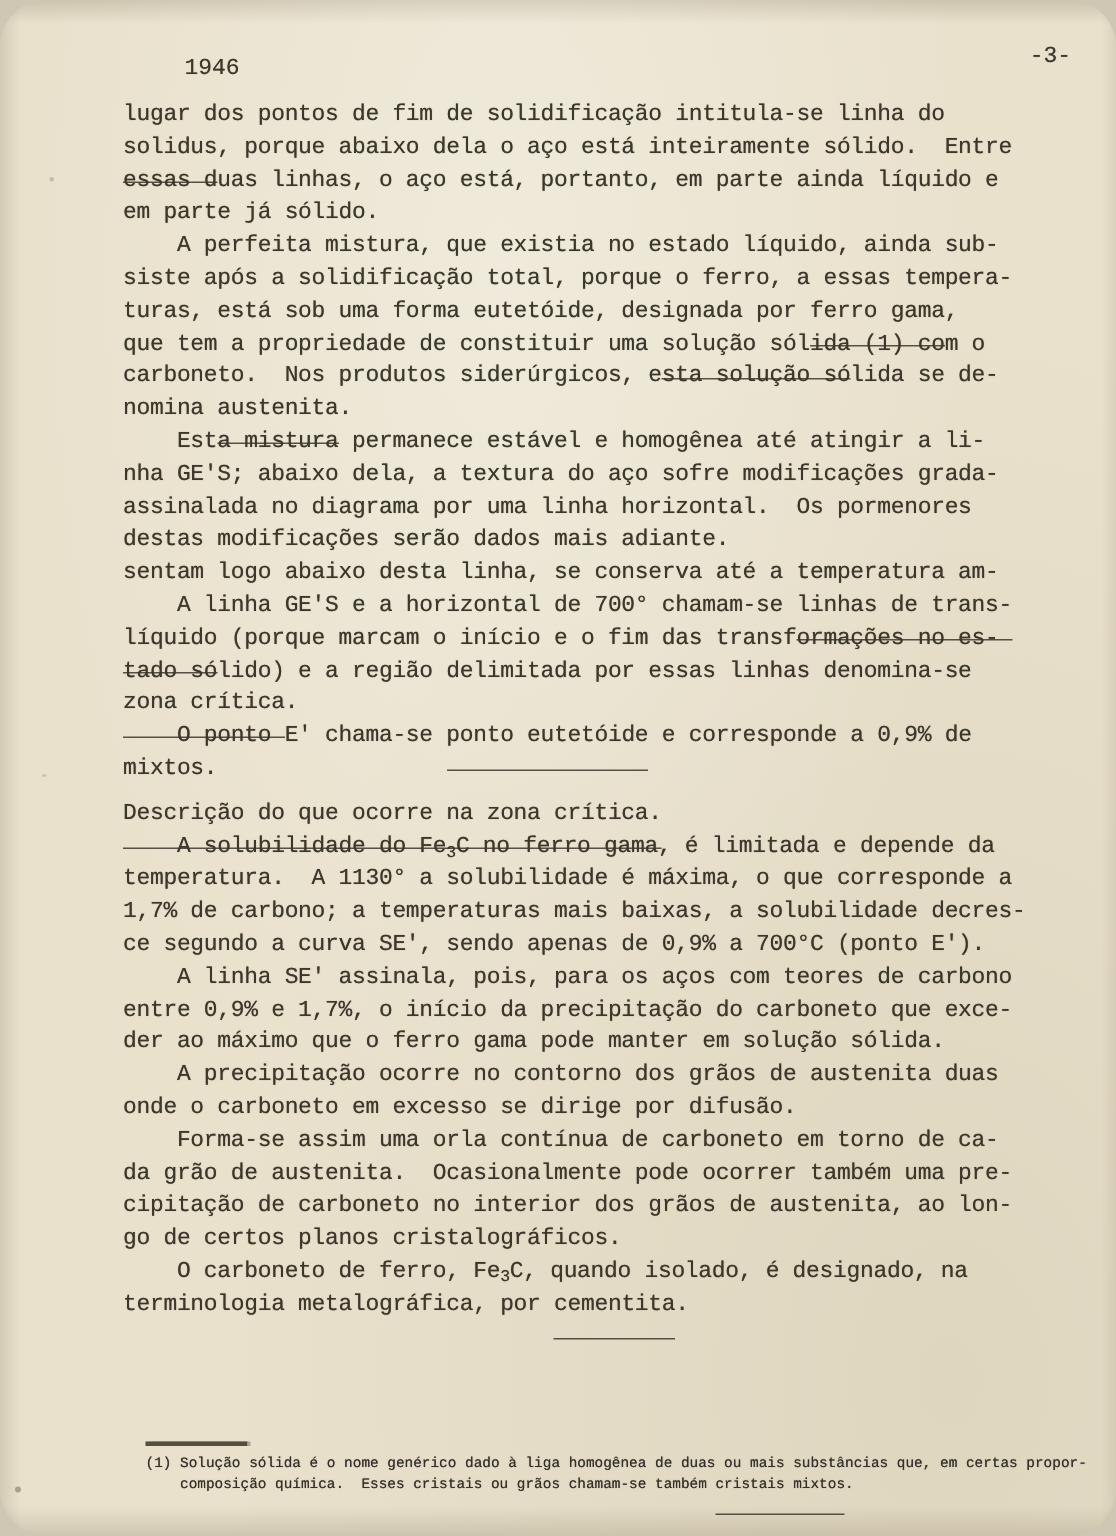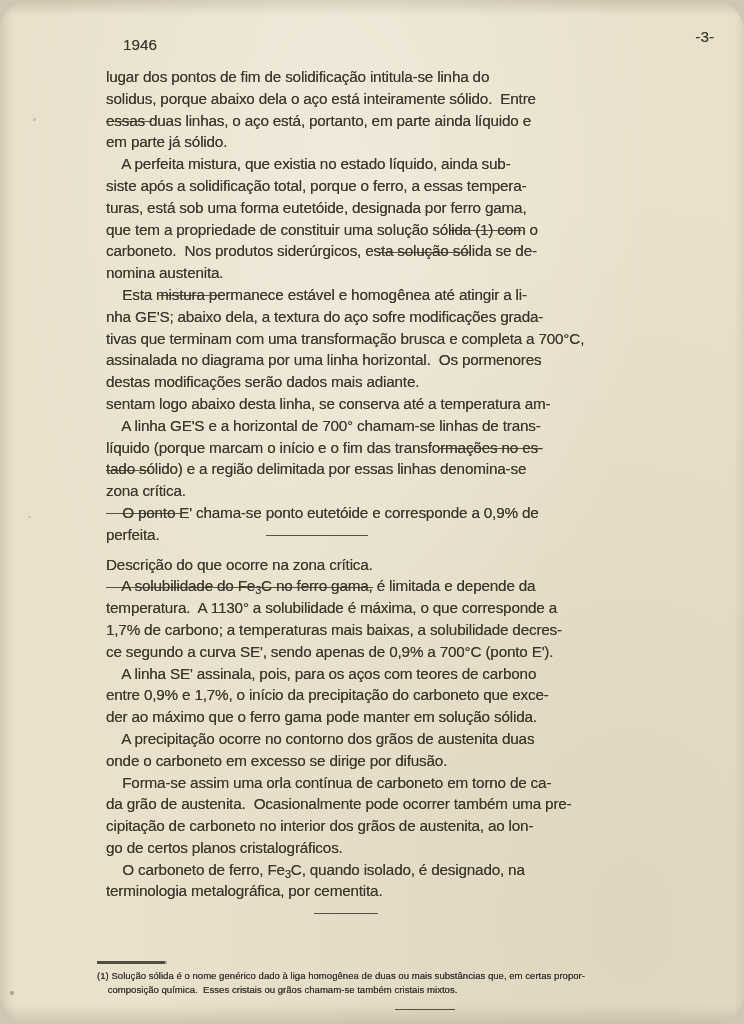--- a/index.html
+++ b/index.html
@@ -15,41 +15,41 @@
     width: 744px;
     height: 1024px;
     background-color: var(--paper, #e9e1cc);
     background-image:
       radial-gradient(ellipse at 45% 18%, rgba(255,255,255,0.30), rgba(255,255,255,0) 55%),
       radial-gradient(ellipse at 85% 90%, rgba(187,175,147,0.22), rgba(187,175,147,0) 55%),
       linear-gradient(90deg, rgba(148,138,112,0.25) 0px, rgba(148,138,112,0) 14px),
       linear-gradient(270deg, rgba(148,138,112,0.18) 0px, rgba(148,138,112,0) 10px),
       linear-gradient(180deg, rgba(138,128,103,0.30) 0px, rgba(138,128,103,0) 16px),
       linear-gradient(0deg, rgba(138,128,103,0.28) 0px, rgba(138,128,103,0) 20px);
-    font-family: Liberation Sans, sans-serif;
+    font-family: Liberation Mono, monospace;
     color: var(--ink, #3c372b);
     border-radius: 31px;
   }
   .hdr-year {
     position: absolute;
     left: 123px;
     top: 36px;
     font-size: 15.3px;
     text-shadow: 0 0 0.5px rgba(60,55,43,0.65);
   }
   .hdr-page {
     position: absolute;
     right: 30px;
     top: 28px;
     font-size: 15.3px;
     text-shadow: 0 0 0.5px rgba(60,55,43,0.65);
   }
   .doc-body {
     position: absolute;
-    left: 106px;
+    left: 82px;
     top: 66px;
     width: 628px;
   }
   .bline {
     font-size: 15.3px;
     line-height: 21.8px;
     height: 21.8px;
     letter-spacing: -0.2px;
     white-space: pre;
     text-shadow: 0 0 0.55px rgba(60,55,43,0.70);
@@ -107,30 +107,29 @@
       <div class="bline"><span>essas duas linhas, o aço está, portanto, em parte ainda líquido e</span></div>
       <div class="bline"><span>em parte já sólido.</span></div>
       <div class="bline"><span>    A perfeita mistura, que existia no estado líquido, ainda sub-</span></div>
       <div class="bline"><span>siste após a solidificação total, porque o ferro, a essas tempera-</span></div>
       <div class="bline"><span>turas, está sob uma forma eutetóide, designada por </span><span class="u">ferro gama</span><span>,</span></div>
       <div class="bline"><span>que tem a propriedade de constituir uma </span><span class="u">solução sólida</span><span> (1) com o</span></div>
       <div class="bline"><span>carboneto.  Nos produtos siderúrgicos, esta solução sólida se de-</span></div>
       <div class="bline"><span>nomina </span><span class="u">austenita</span><span>.</span></div>
       <div class="bline"><span>    Esta mistura permanece estável e homogênea até atingir a li-</span></div>
       <div class="bline"><span>nha GE'S; abaixo dela, a textura do aço sofre modificações grada-</span></div>
-      <div class="bline"><span>tivas que terminam com uma transformação brusca e completa a 700°C,</span></div>
       <div class="bline"><span>assinalada no diagrama por uma linha horizontal.  Os pormenores</span></div>
       <div class="bline"><span>destas modificações serão dados mais adiante.</span></div>
       <div class="bline"><span>sentam logo abaixo desta linha, se conserva até a temperatura am-</span></div>
       <div class="bline"><span>    A linha GE'S e a horizontal de 700° chamam-se </span><span class="u">linhas de trans-</span></div>
       <div class="bline"><span class="u">líquido</span><span> (porque marcam o início e o fim das transformações no es-</span></div>
       <div class="bline"><span>tado sólido) e a região delimitada por essas linhas denomina-se</span></div>
       <div class="bline"><span class="u">zona crítica</span><span>.</span></div>
       <div class="bline"><span>    O ponto E' chama-se </span><span class="u">ponto eutetóide</span><span> e corresponde a 0,9% de</span></div>
-      <div class="bline"><span>perfeita.</span></div>
+      <div class="bline"><span>mixtos.</span></div>
       <div class="bline gap"><span class="u">Descrição do que ocorre na zona crítica.</span></div>
       <div class="bline"><span>    A solubilidade do Fe</span><span class="sub">3</span><span>C no ferro gama, é limitada e depende da</span></div>
       <div class="bline"><span>temperatura.  A 1130° a solubilidade é máxima, o que corresponde a</span></div>
       <div class="bline"><span>1,7% de carbono; a temperaturas mais baixas, a solubilidade decres-</span></div>
       <div class="bline"><span>ce segundo a curva SE', sendo apenas de 0,9% a 700°C (ponto E').</span></div>
       <div class="bline"><span>    A linha SE' assinala, pois, para os aços com teores de carbono</span></div>
       <div class="bline"><span>entre 0,9% e 1,7%, o início da precipitação do carboneto que exce-</span></div>
       <div class="bline"><span>der ao máximo que o ferro gama pode manter em solução sólida.</span></div>
       <div class="bline"><span>    A precipitação ocorre no contorno dos grãos de austenita duas</span></div>
       <div class="bline"><span>onde o carboneto em excesso se dirige por difusão.</span></div>

